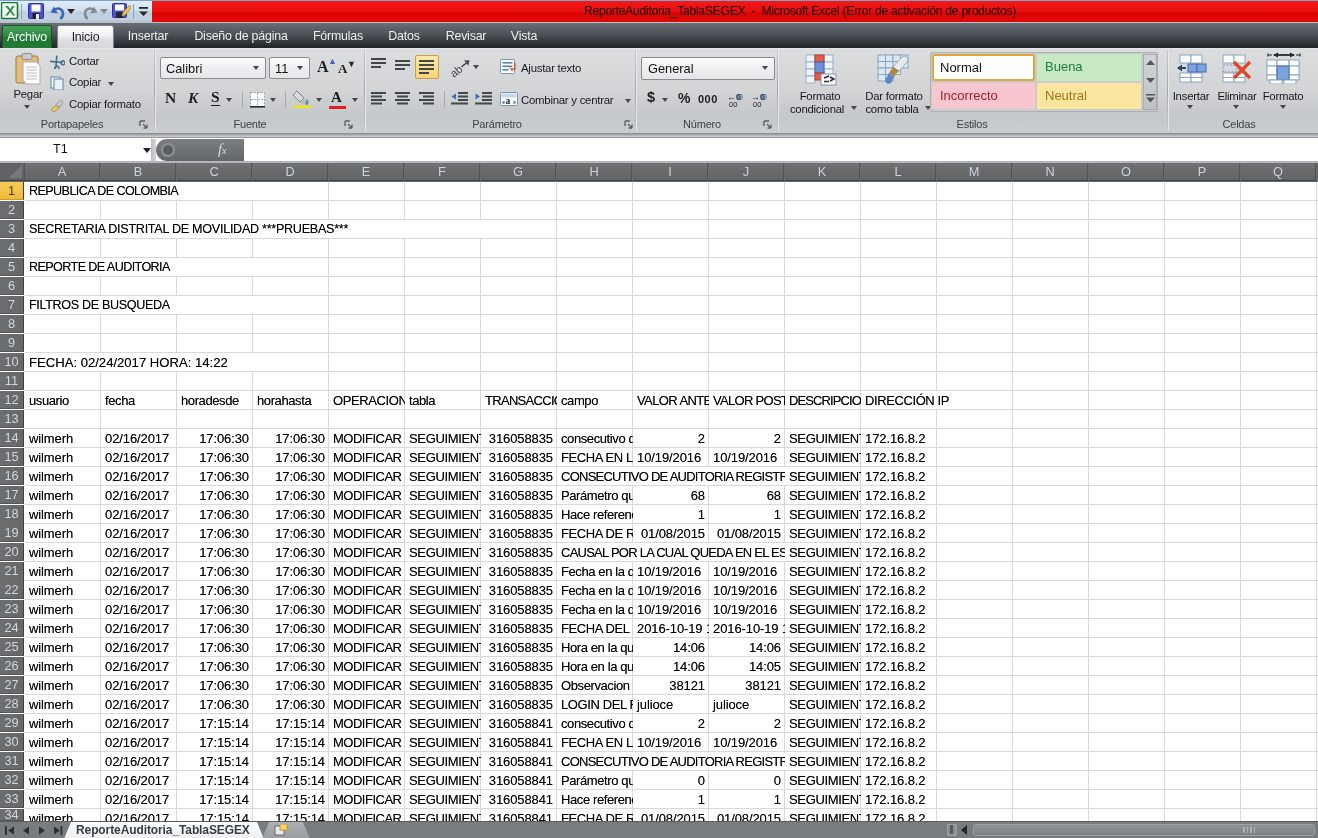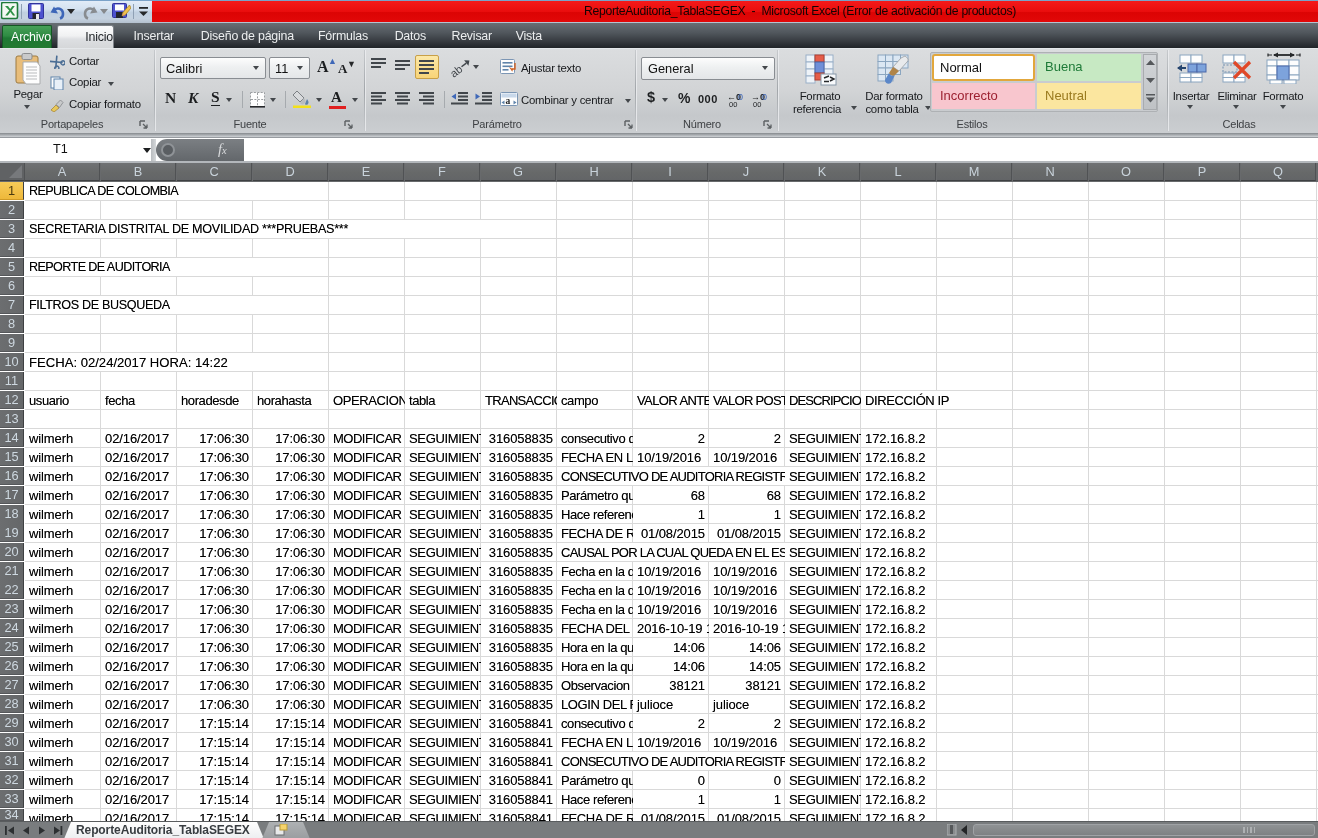--- a/index.html
+++ b/index.html
@@ -5,21 +5,21 @@
 html,body{width:1318px;height:838px;overflow:hidden;}
 body{font-family:"Liberation Sans",sans-serif;position:relative;background:#fff;}
 #app{position:absolute;left:0;top:0;width:1318px;height:838px;overflow:hidden;}
 
 #title{position:absolute;left:0;top:0;width:1318px;height:23px;background:linear-gradient(to bottom,#e3edf8 0%,#d4e2f0 40%,#bfcfe0 55%,#c5d2e0 80%,#b4c0ce 100%);}
 #titletop{position:absolute;left:0;top:0;width:1318px;height:1px;background:#7aa2c8;}
 #redbar{position:absolute;left:152px;top:1px;width:1166px;height:21px;background:linear-gradient(to bottom,#f41a1a 0%,#ea0d0d 50%,#dc0404 55%,#e20808 100%);}
 #redbar span{position:absolute;left:428px;width:440px;top:3px;text-align:center;font-size:12.2px;color:#140404;letter-spacing:-0.3px;}
 
 #tabrow{position:absolute;left:0;top:23px;width:1318px;height:25px;background:linear-gradient(to bottom,#686e74 0%,#50565c 40%,#35393e 75%,#202428 100%);}
-.rtab{position:absolute;top:2px;height:23px;font-size:12.4px;color:#eceeef;text-align:right;line-height:22px;letter-spacing:-0.2px;}
+.rtab{position:absolute;top:2px;height:23px;font-size:12.4px;color:#eceeef;text-align:center;line-height:22px;letter-spacing:-0.2px;}
 #tab-archivo{left:2px;width:50px;background:linear-gradient(to bottom,#47a057 0%,#2e8b43 45%,#1e7834 55%,#237a31 100%);border:1px solid #145724;border-bottom:none;border-radius:2px 2px 0 0;color:#fff;}
 #tab-inicio{left:57px;width:57px;background:linear-gradient(to bottom,#fcfcfd 0%,#f0f1f2 45%,#dddfe2 60%,#d5d7d9 100%);border:1px solid #7f848a;border-bottom:none;border-radius:2.5px 2.5px 0 0;color:#1d2125;}
 
 #ribbon{position:absolute;left:0;top:48px;width:1318px;height:85px;background:linear-gradient(to bottom,#dbdddf 0%,#d2d4d6 50%,#c5c8cb 80%,#cbced1 100%);overflow:hidden;box-shadow:inset 0 1px 0 #e4e7ea;}
 #ribbonbot{position:absolute;left:0;top:133px;width:1318px;height:4px;background:linear-gradient(to bottom,#85898d 0%,#aaaeb2 50%,#cfd2d5 100%);}
 .gsep{position:absolute;top:2px;width:1px;height:81px;background:linear-gradient(to bottom,#c6c9cc,#a2a6aa 50%,#c6c9cc);box-shadow:1px 0 0 rgba(236,238,240,.8);}
 .glabel{position:absolute;top:70px;height:14px;font-size:11px;color:#3e4144;text-align:center;letter-spacing:-0.2px;}
 .btext{position:absolute;font-size:11.4px;color:#17191c;letter-spacing:-0.25px;}
 .bigtext{position:absolute;font-size:11.4px;color:#17191c;text-align:center;letter-spacing:-0.25px;}
 .dd{position:absolute;width:0;height:0;border-left:3.5px solid transparent;border-right:3.5px solid transparent;border-top:4px solid #43474b;}
@@ -332,21 +332,21 @@
           <rect x="19" y="15" width="9" height="7"></rect>
           <rect x="1" y="22" width="9" height="7"></rect>
         </g>
    <rect x="10" y="1" width="9" height="7" fill="#e55d4a" stroke="#b04030"></rect>
    <rect x="10" y="8" width="9" height="11" fill="#6f8fd8" stroke="#4a66a8"></rect>
    <rect x="10" y="19" width="9" height="7" fill="#e55d4a" stroke="#b04030"></rect>
    <rect x="16" y="20" width="15" height="11" fill="#f8fafc" stroke="#8898a8"></rect>
    <path d="M19 24 l5 -2 M19 27.5 l5 0 M25 23 l4 2 l-4 2" stroke="#26282a" stroke-width="1.4" fill="none"></path>
   </svg>
   <div class="bigtext" style="left:790px;top:42px;width:60px;">Formato</div>
-  <div class="bigtext" style="left:784px;top:54.5px;width:66px;">referencia</div>
+  <div class="bigtext" style="left:784px;top:54.5px;width:66px;">condicional</div>
   <div class="dd" style="left:851px;top:58px;"></div>
   <svg style="position:absolute;left:877px;top:6px;" width="34" height="32">
    <g stroke="#8ba6c0" fill="#dbe7f3">
           <rect x="1" y="1" width="7.5" height="6.5"></rect>
           <rect x="8.5" y="1" width="7.5" height="6.5"></rect>
           <rect x="16" y="1" width="7.5" height="6.5"></rect>
           <rect x="23.5" y="1" width="7.5" height="6.5"></rect>
           <rect x="1" y="7.5" width="7.5" height="6.5"></rect>
           <rect x="8.5" y="7.5" width="7.5" height="6.5"></rect>
           <rect x="16" y="7.5" width="7.5" height="6.5"></rect>

